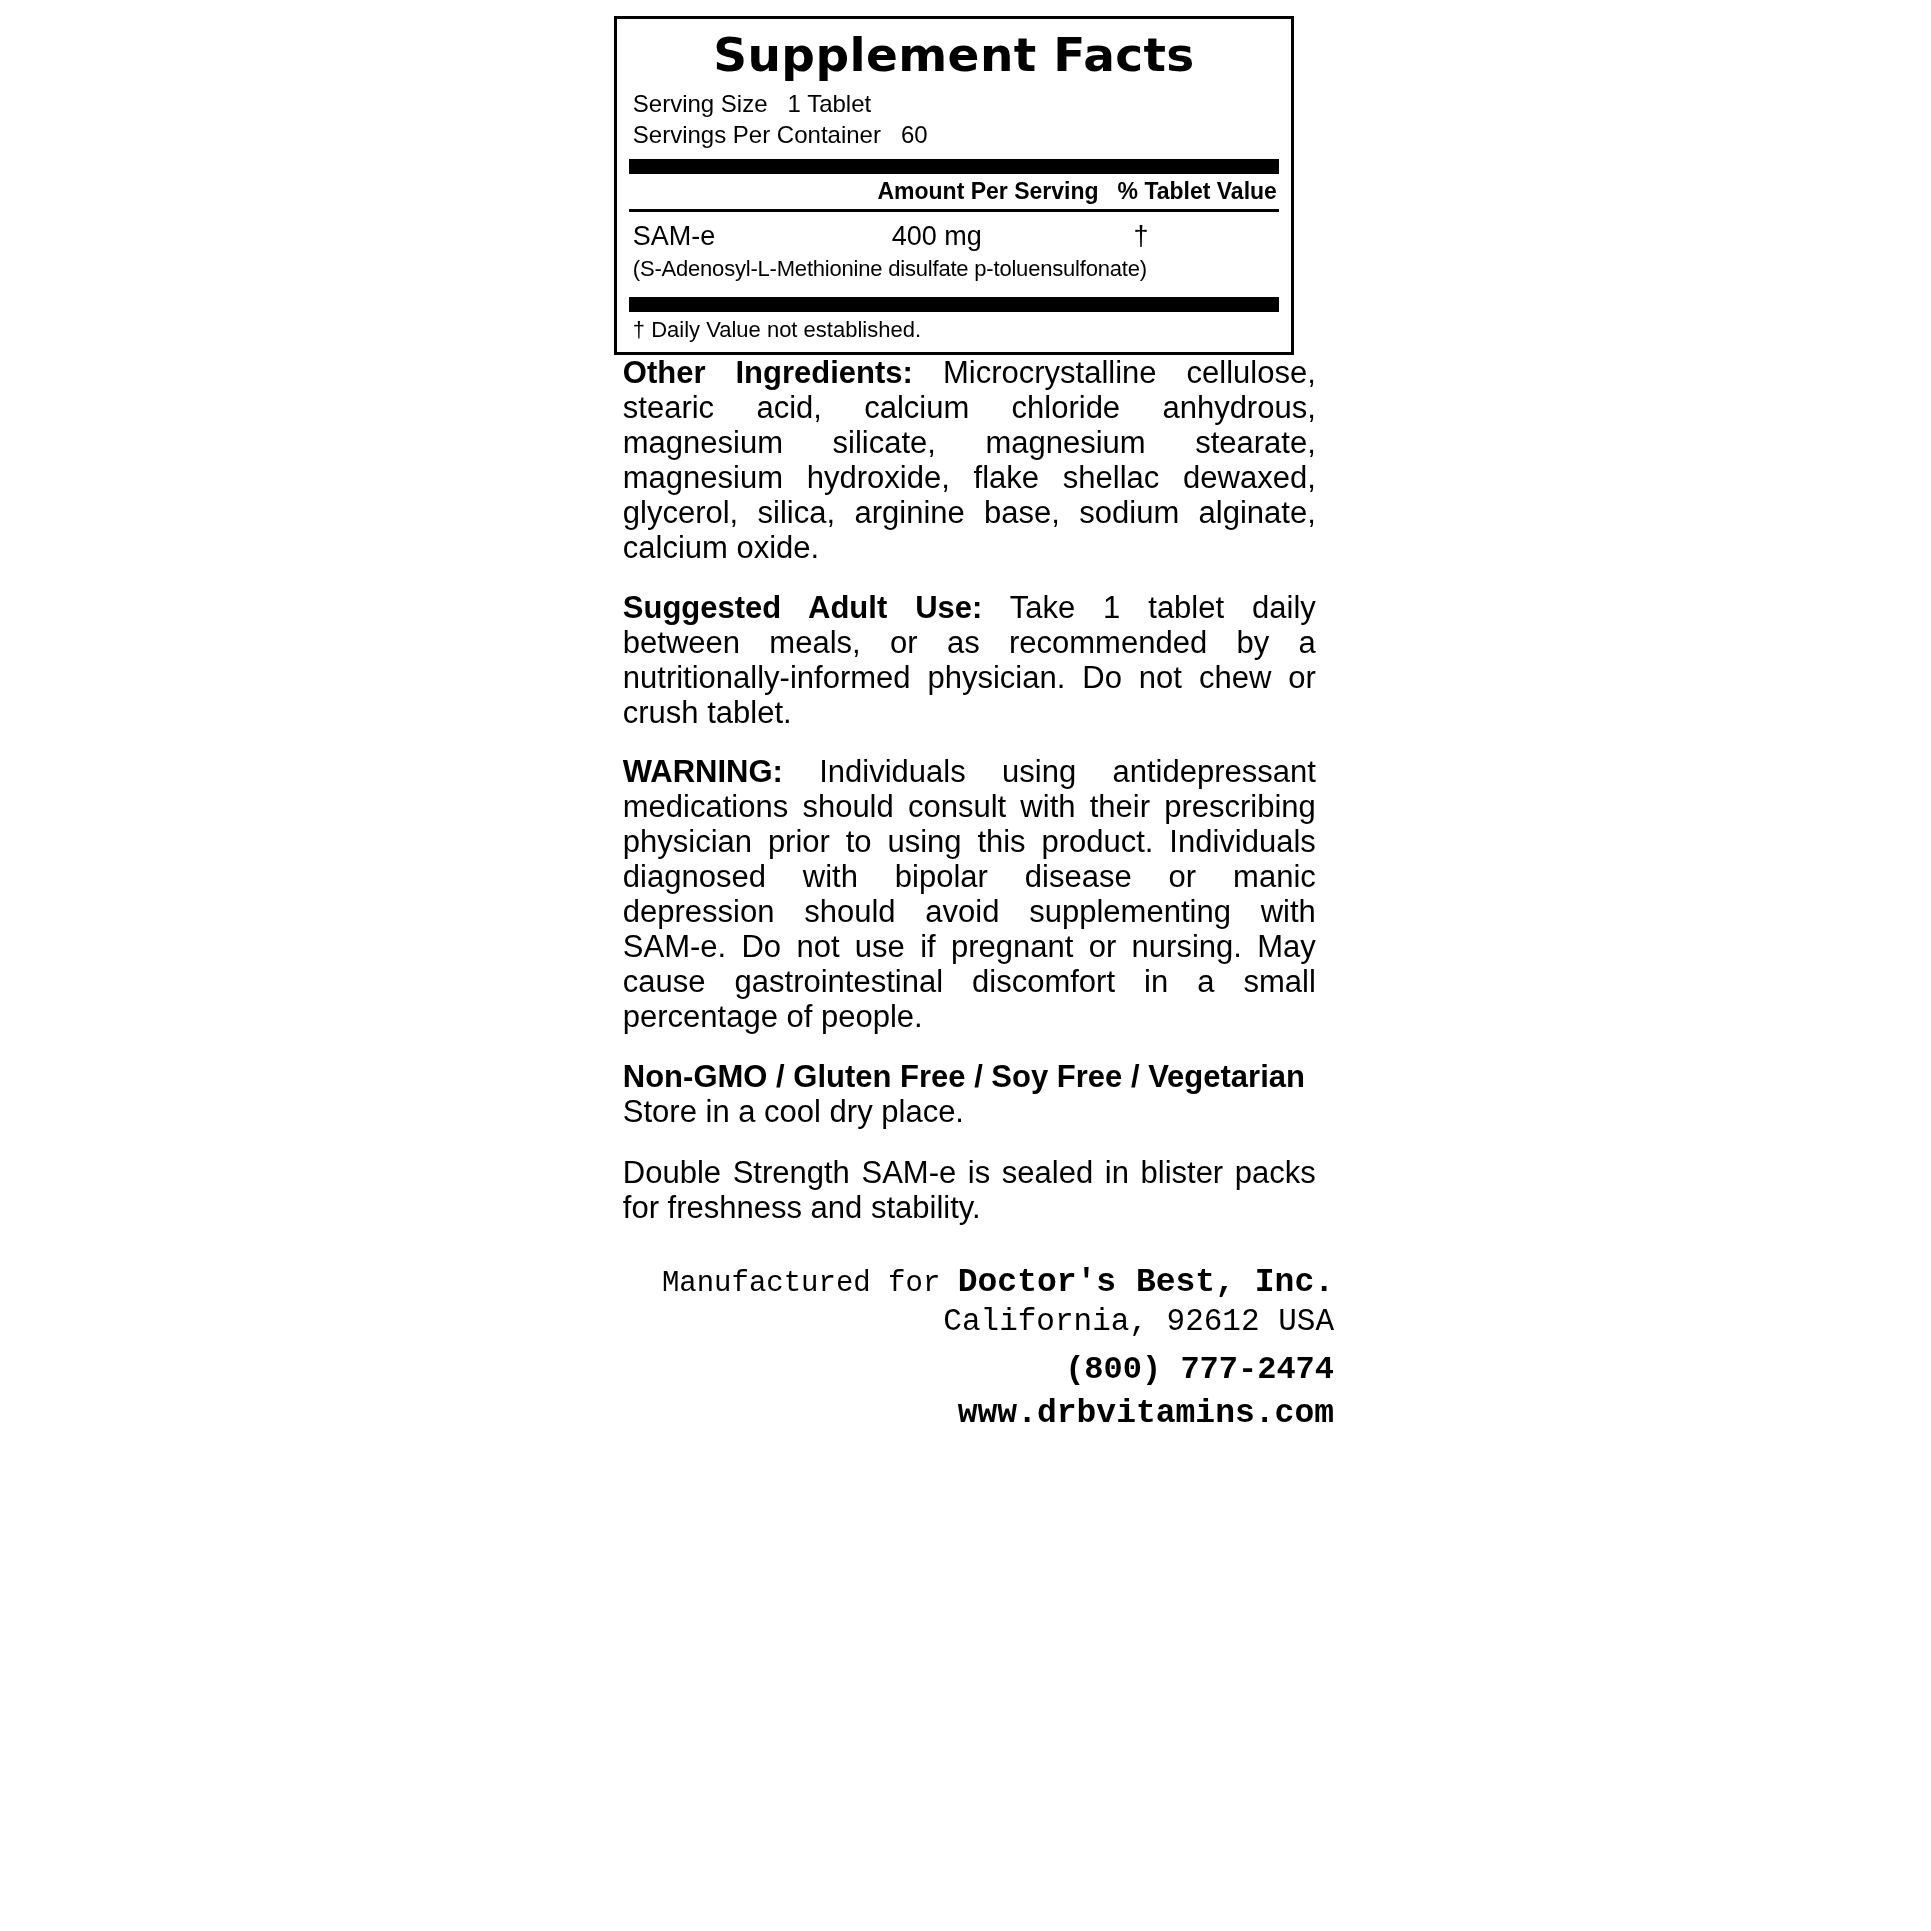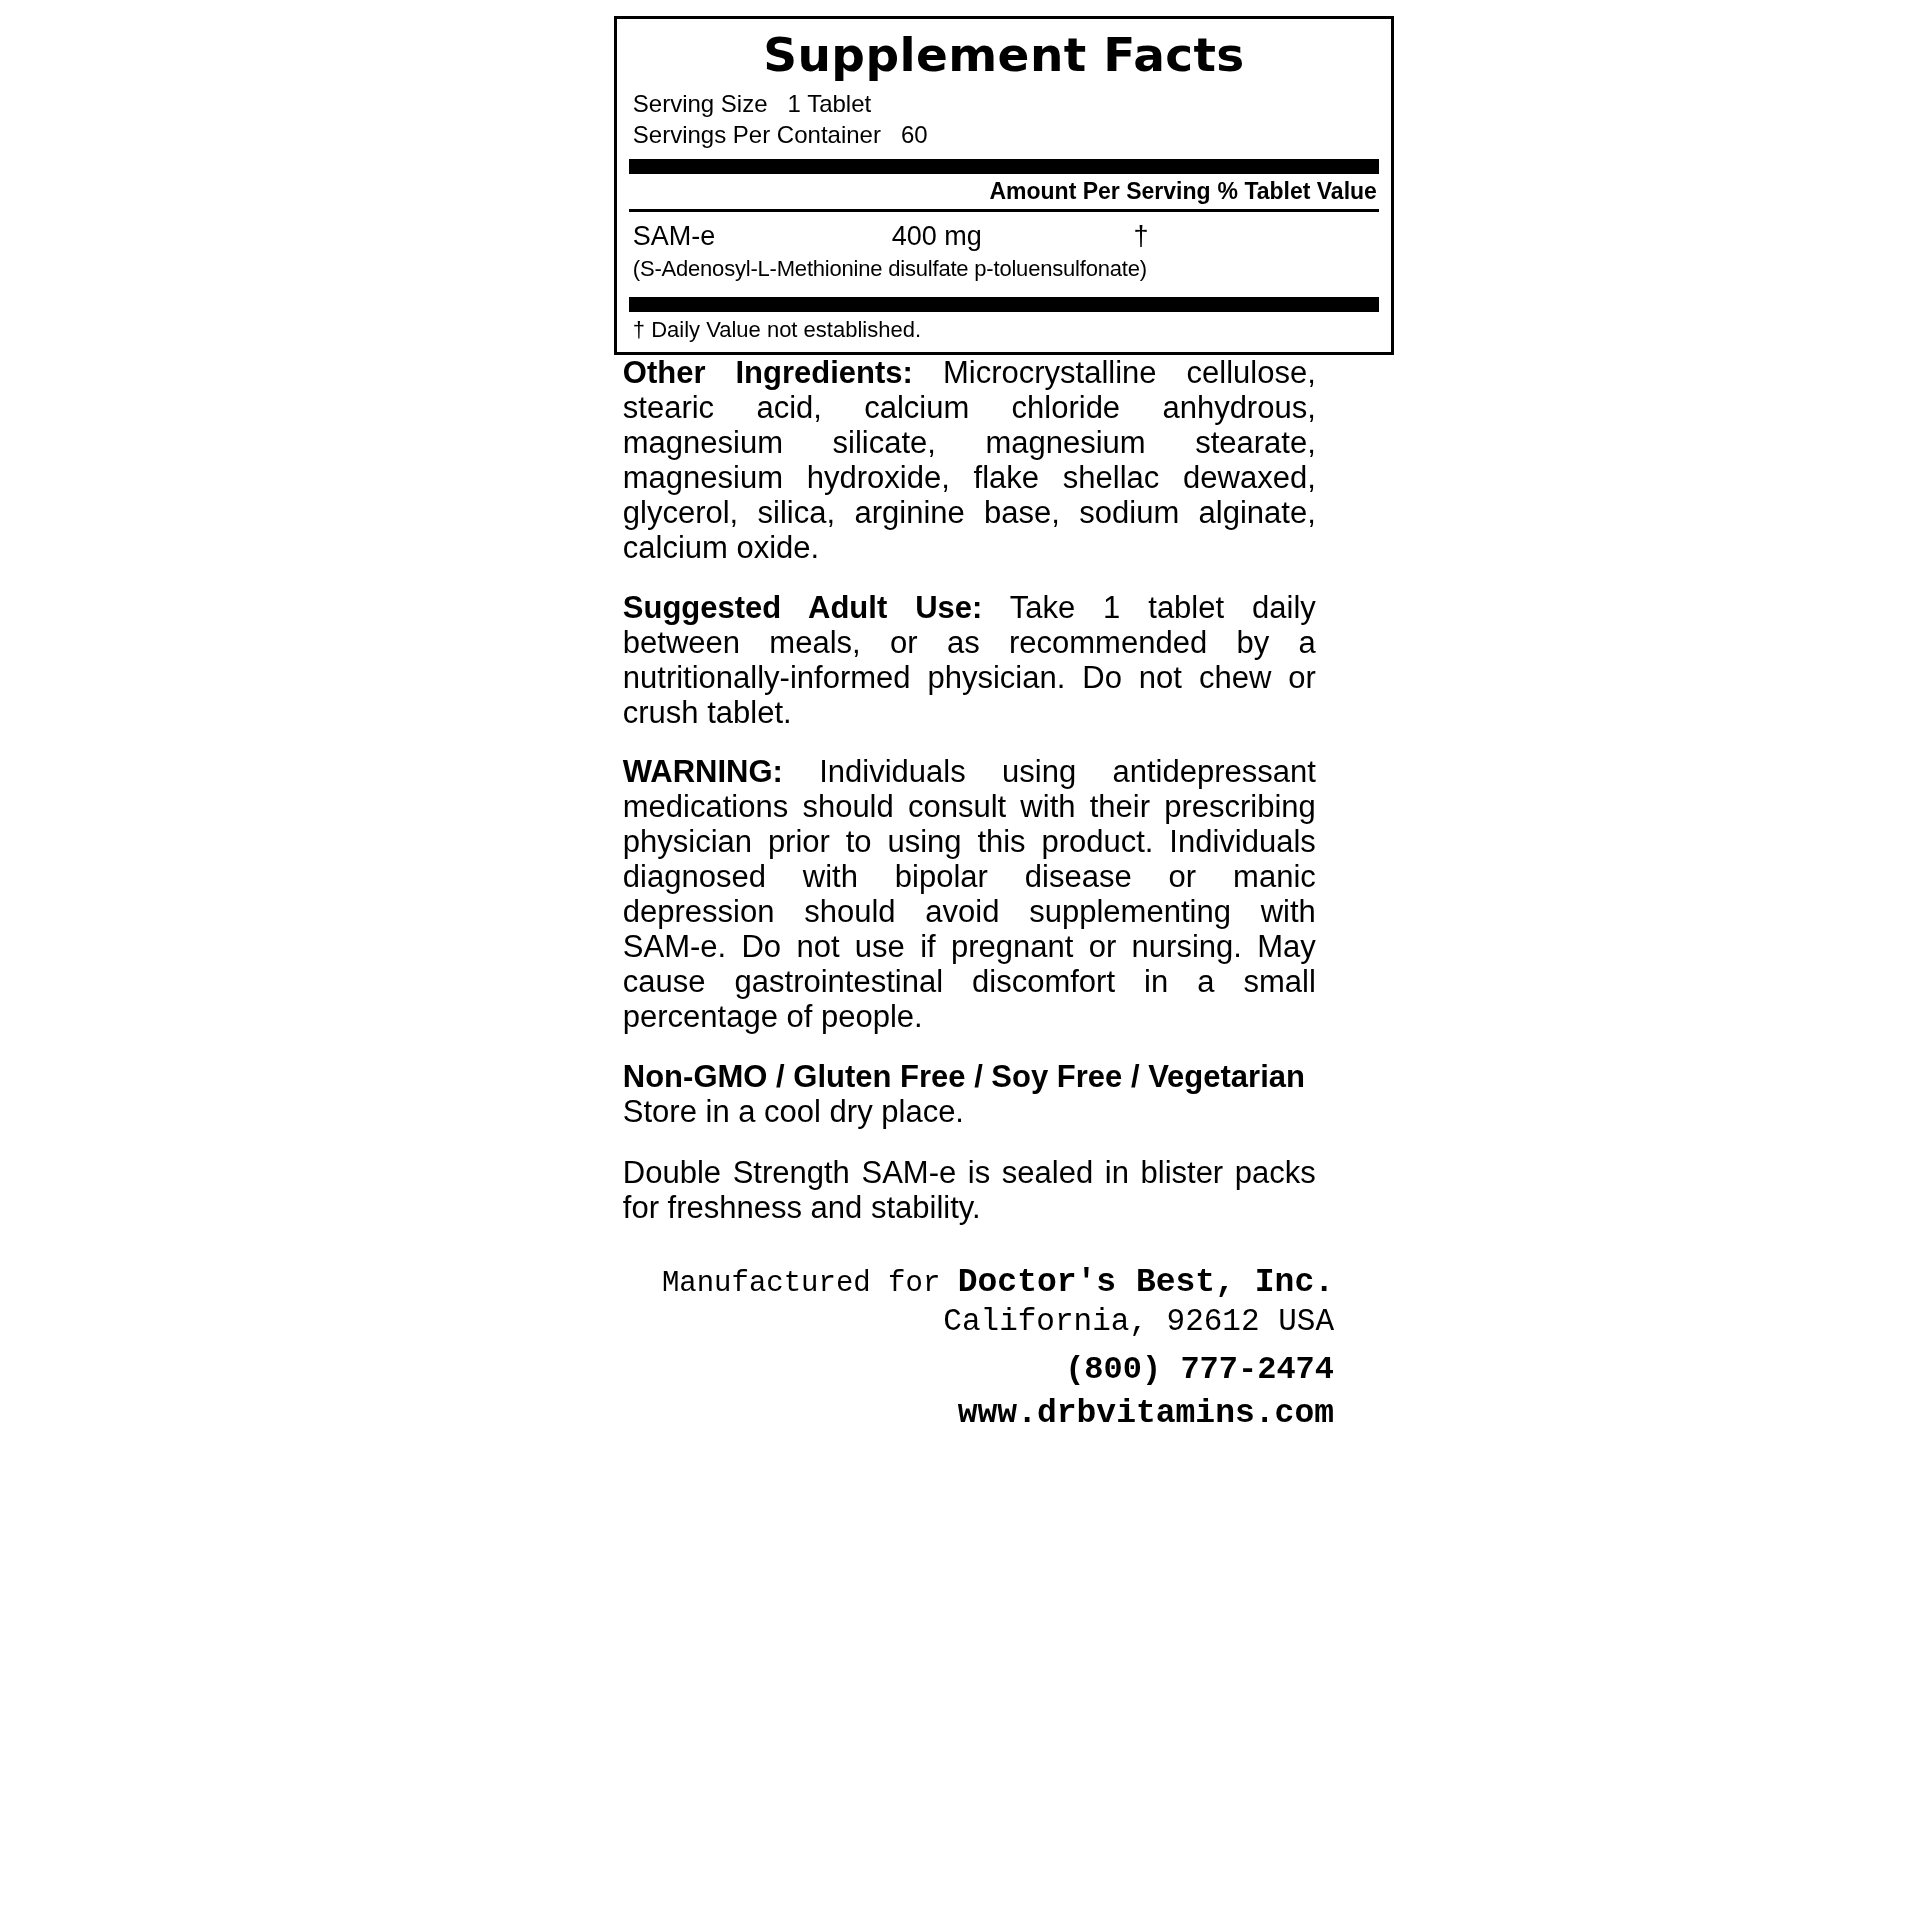--- a/index.html
+++ b/index.html
@@ -21,21 +21,21 @@
     left: 614px;
     top: 16px;
     width: 720px;
   }
 
   
   .sf-panel {
     border: 3.5px solid #000;
     padding: 8.8px 12.3px 7px 12.3px;
     box-sizing: border-box;
-    width: 780px;
+    width: 680px;
   }
   .sf-title {
     font-family: "DejaVu Sans", sans-serif;
     font-weight: bold;
     font-size: 47px;
     letter-spacing: 0.4px;
     text-align: center;
     line-height: 1.05;
     margin: 1.8px 0 8.8px 0;
   }
@@ -52,21 +52,21 @@
   .rule-thin {
     height: 3.5px;
     background: #000;
   }
   .sf-amount-row {
     display: flex;
     justify-content: flex-end;
     font-weight: bold;
     font-size: 23px;
     padding: 3.5px 1.8px 4.4px 0;
-    gap: 7px;
+    gap: 19px;
   }
   .sf-nutrient {
     display: flex;
     align-items: flex-end;
     font-size: 27px;
     padding: 8.8px 0 0 3.5px;
   }
   .sf-nut-name { width: 259px; }
   .sf-nut-amt  { width: 233px; text-align: left; }
   .sf-nut-dv   { flex: 1; text-align: left; padding-left: 8.8px; }

